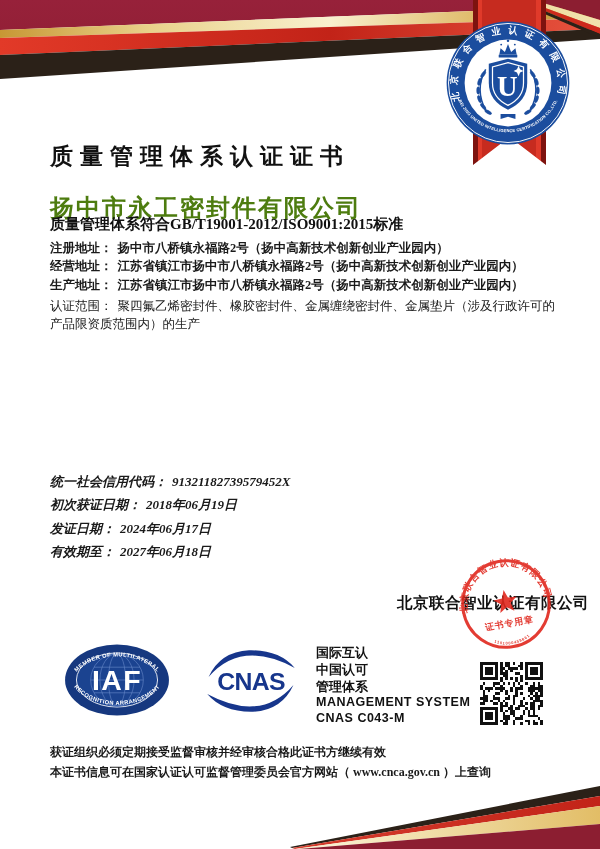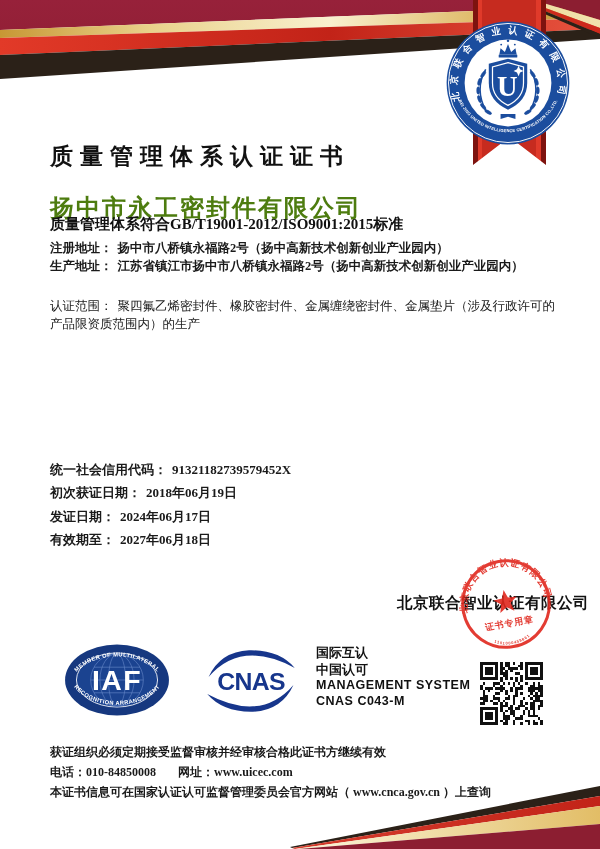--- a/index.html
+++ b/index.html
@@ -23,21 +23,21 @@
     background:linear-gradient(90deg,#7e130f 0 7%,#e03a2a 7% 13%,#c62b1f 13% 86%,#e03a2a 86% 93%,#7e130f 93%);
     clip-path:polygon(0 0,100% 0,100% 100%,50% 83%,0 100%); }
   .badge { position:absolute; left:446px; top:21px; width:124px; height:124px; }
 
   
   .cert-title { position:absolute; left:50px; top:141px; font-size:23px; font-weight:bold; letter-spacing:7px; color:#111; }
   .company    { position:absolute; left:50px; top:192px; font-size:24px; font-weight:bold; letter-spacing:2px; color:#4d7c0f; }
   .standard   { position:absolute; left:50px; top:215px; font-size:15px; font-weight:bold; color:#111; }
   .addresses  { position:absolute; left:50px; top:239px; font-size:12.5px; font-weight:600; color:#1a1a1a; line-height:18.3px; }
   .scope      { position:absolute; left:50px; top:297px; width:505px; font-size:12.5px; font-weight:400; color:#1a1a1a; line-height:18.3px; }
-  .details    { position:absolute; left:50px; top:458px; font-size:13px; font-weight:600; color:#1a1a1a; line-height:23.3px; }
+  .details    { position:absolute; left:50px; top:470px; font-size:13px; font-weight:600; color:#1a1a1a; line-height:23.3px;font-style:italic; }
   .lbl { margin-right:5px; }
   .issuer-line{ position:absolute; left:397px; top:593px; font-size:15.5px; font-weight:600; color:#111; letter-spacing:0.5px; }
 
   .seal { position:absolute; left:459px; top:557px; width:94px; height:94px; transform:rotate(-10deg); opacity:0.9; }
 
   .iaf  { position:absolute; left:60px; top:643px; width:114px; height:74px; }
   .cnas { position:absolute; left:202px; top:647px; width:98px; height:68px; }
   .accred { position:absolute; left:316px; top:644px; color:#111; }
   .accred .zh { font-size:13px; font-weight:bold; line-height:17px; }
   .accred .en { font-family:"Liberation Sans","DejaVu Sans",sans-serif; font-size:12.5px; font-weight:bold; line-height:15.5px; letter-spacing:0.5px; }
@@ -126,20 +126,23 @@
 
   <div class="cert-title">质量管理体系认证证书</div>
   <div class="company">扬中市永工密封件有限公司</div>
   <div class="standard">质量管理体系符合GB/T19001-2012/ISO9001:2015标准</div>
 
   <div class="addresses">
     <div>
       <span class="lbl">注册地址：</span><span>扬中市八桥镇永福路2号（扬中高新技术创新创业产业园内）</span>
     </div>
     <div>
+      <span class="lbl">经营地址：</span><span>江苏省镇江市扬中市八桥镇永福路2号（扬中高新技术创新创业产业园内）</span>
+    </div>
+    <div>
       <span class="lbl">生产地址：</span><span>江苏省镇江市扬中市八桥镇永福路2号（扬中高新技术创新创业产业园内）</span>
     </div>
   </div>
 
   <div class="scope">
     <span class="lbl">认证范围：</span><span>聚四氟乙烯密封件、橡胶密封件、金属缠绕密封件、金属垫片（涉及行政许可的产品限资质范围内）的生产</span>
   </div>
 
   <div class="details">
     <div>
@@ -198,20 +201,21 @@
 
   <svg class="cnas" viewBox="0 0 150 100">
     <path d="M10,44 Q60,-14 142,30 Q118,2 72,3 Q28,5 10,44 Z" fill="#17368c"></path>
     <path d="M140,56 Q90,114 8,70 Q32,98 78,97 Q122,95 140,56 Z" fill="#17368c"></path>
     <text x="75" y="64" text-anchor="middle" font-size="38" font-weight="bold" fill="#17368c" letter-spacing="-1" font-family="Liberation Sans,sans-serif">CNAS</text>
   </svg>
 
   <div class="accred">
     <div class="zh">国际互认</div>
     <div class="zh">中国认可</div>
+    <div class="zh">管理体系</div>
     <div class="en">MANAGEMENT SYSTEM</div>
     <div class="en">CNAS C043-M</div>
   </div>
 
   <div class="qr">
     <svg viewBox="0 0 25 25" width="63" height="63" shape-rendering="crispEdges">
         <rect x="8" y="0" width="1" height="1" fill="#111"></rect>
         <rect x="10" y="0" width="1" height="1" fill="#111"></rect>
         <rect x="11" y="0" width="1" height="1" fill="#111"></rect>
         <rect x="13" y="0" width="1" height="1" fill="#111"></rect>
@@ -423,23 +427,20 @@
         <rect x="19" y="1" width="5" height="5" fill="#fff"></rect>
         <rect x="20" y="2" width="3" height="3" fill="#111"></rect>
         <rect x="0" y="18" width="7" height="7" fill="#111"></rect>
         <rect x="1" y="19" width="5" height="5" fill="#fff"></rect>
         <rect x="2" y="20" width="3" height="3" fill="#111"></rect>
       </svg>
   </div>
 
   <div class="footer">
     <div>获证组织必须定期接受监督审核并经审核合格此证书方继续有效</div>
-    <div>
-      <span>电话：010-84850008</span><span class="gap"></span><span>网址：www.uicec.com</span>
-    </div>
     <div>本证书信息可在国家认证认可监督管理委员会官方网站（ www.cnca.gov.cn ）上查询</div>
   </div>
 
   <div class="bottom-banner">
     <div class="bb bb-black"></div>
     <div class="bb bb-red"></div>
     <div class="bb bb-cream"></div>
     <div class="bb bb-maroon"></div>
   </div>
 

